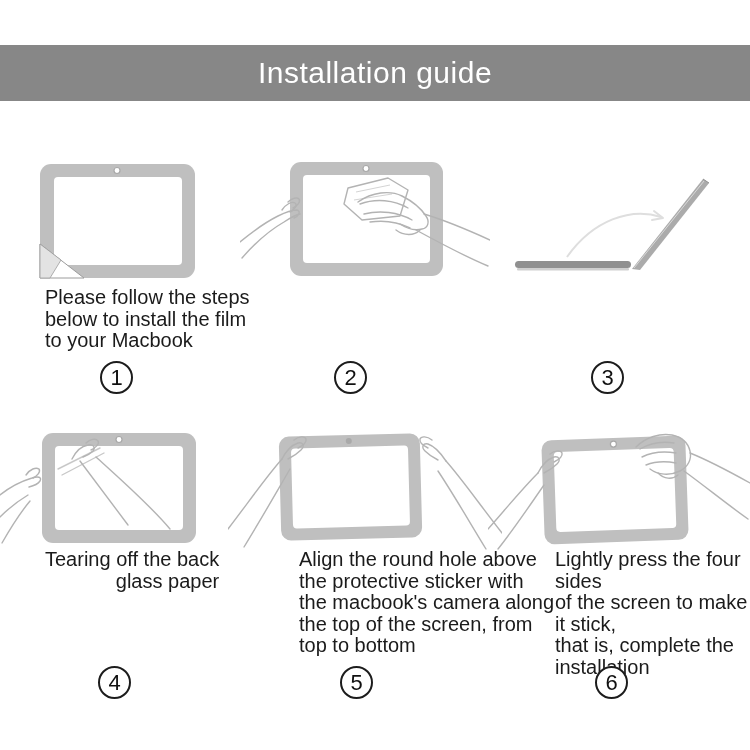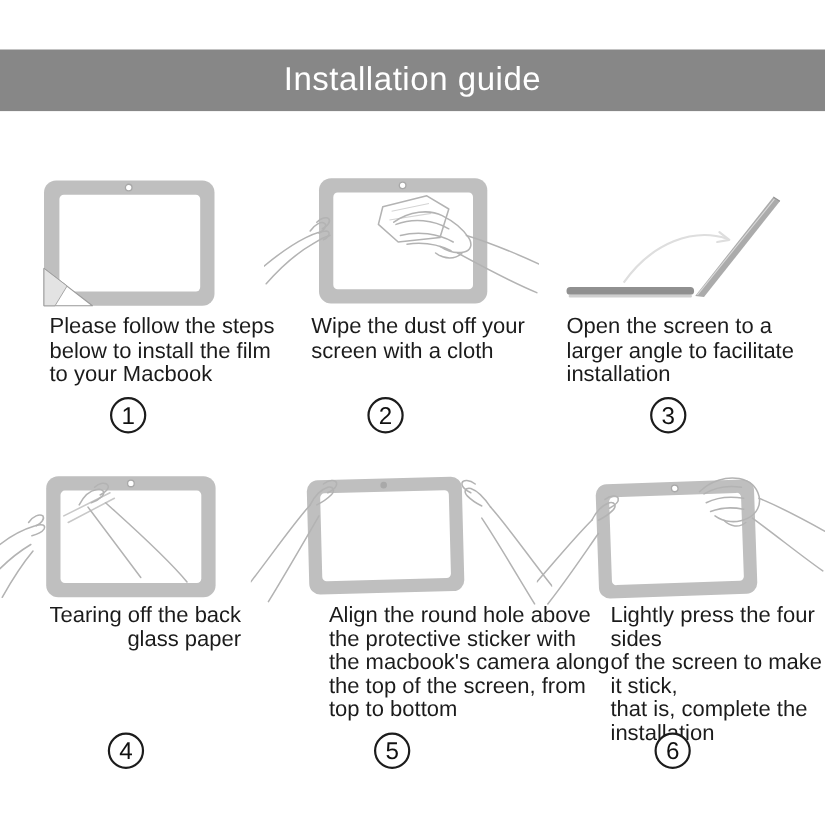--- a/index.html
+++ b/index.html
@@ -131,25 +131,20 @@
       <path d="M158,40 C168,36 178,36 188,38"></path>
       <path d="M170,48 C176,54 184,55 190,50"></path>
       <path d="M202,28 C222,36 244,48 262,58"></path>
       <path d="M196,46 C218,62 240,80 260,94"></path>
     </g>
   </svg>
 
   <div class="caption" style="left:45px;  top:287px;">Please follow the steps
 below to install the film
 to your Macbook</div>
-  <div class="caption" style="left:283px; top:287px;">Wipe the dust off your
-screen with a cloth</div>
-  <div class="caption" style="left:515px; top:287px;">Open the screen to a
-larger angle to facilitate
-installation</div>
   <div class="caption" style="left:45px;  top:549px;text-align:right;">Tearing off the back
 glass paper</div>
   <div class="caption" style="left:267px; top:549px;margin-left:32px;">Align the round hole above
 the protective sticker with
 the macbook's camera along
 the top of the screen, from
 top to bottom</div>
   <div class="caption" style="left:507px; top:549px;margin-left:48px;">Lightly press the four sides
 of the screen to make it stick,
 that is, complete the installation</div>

